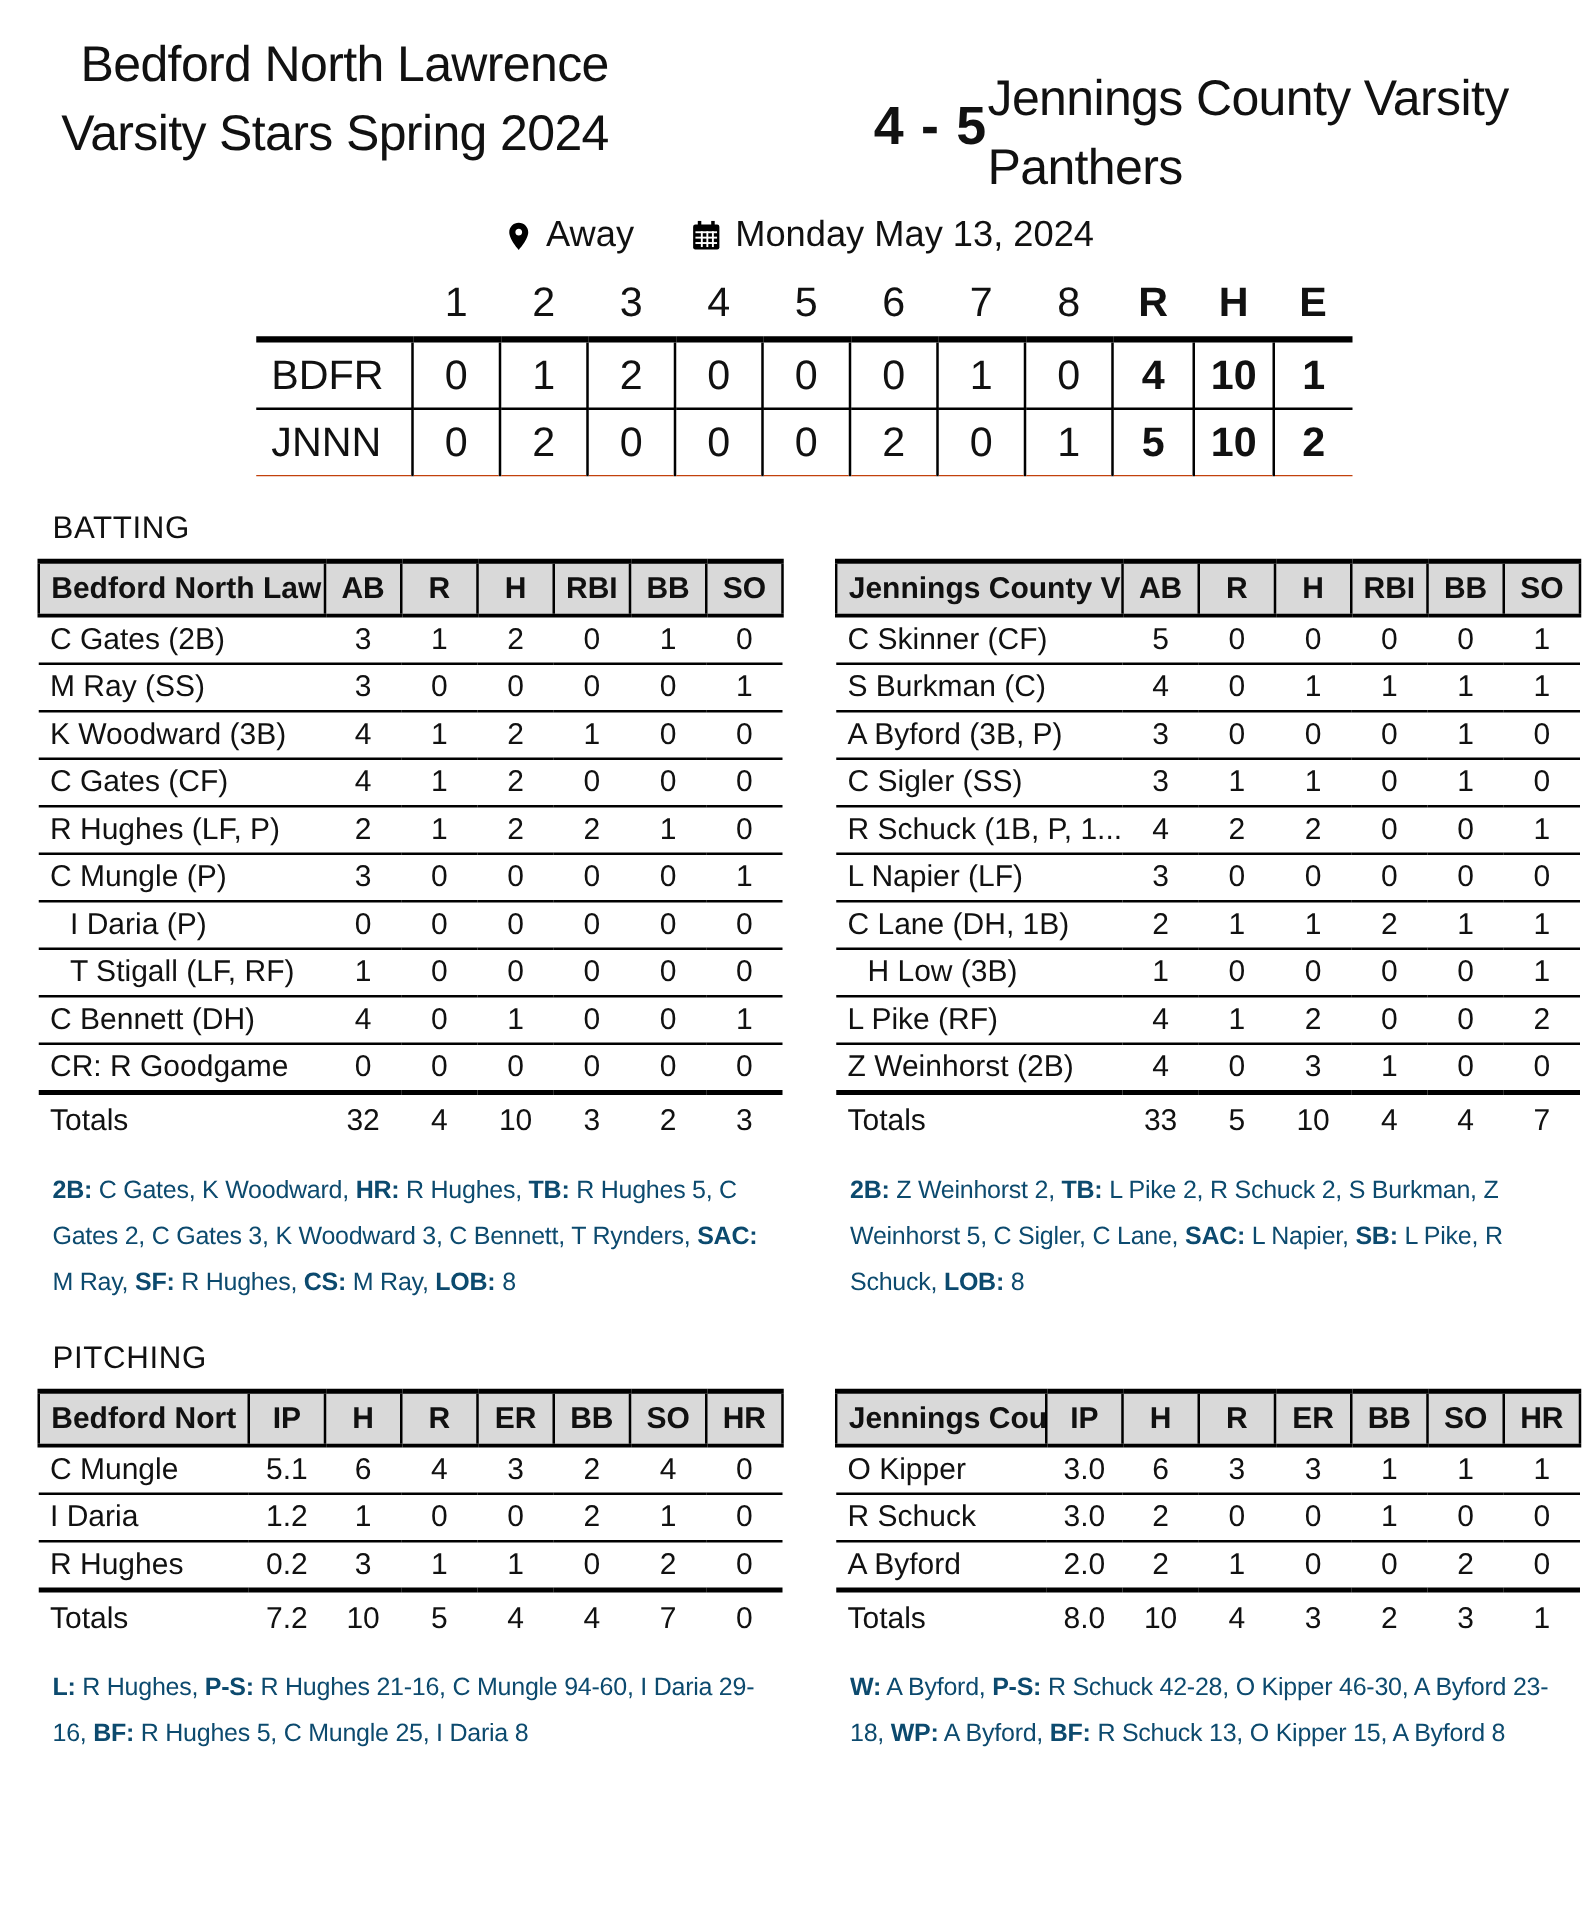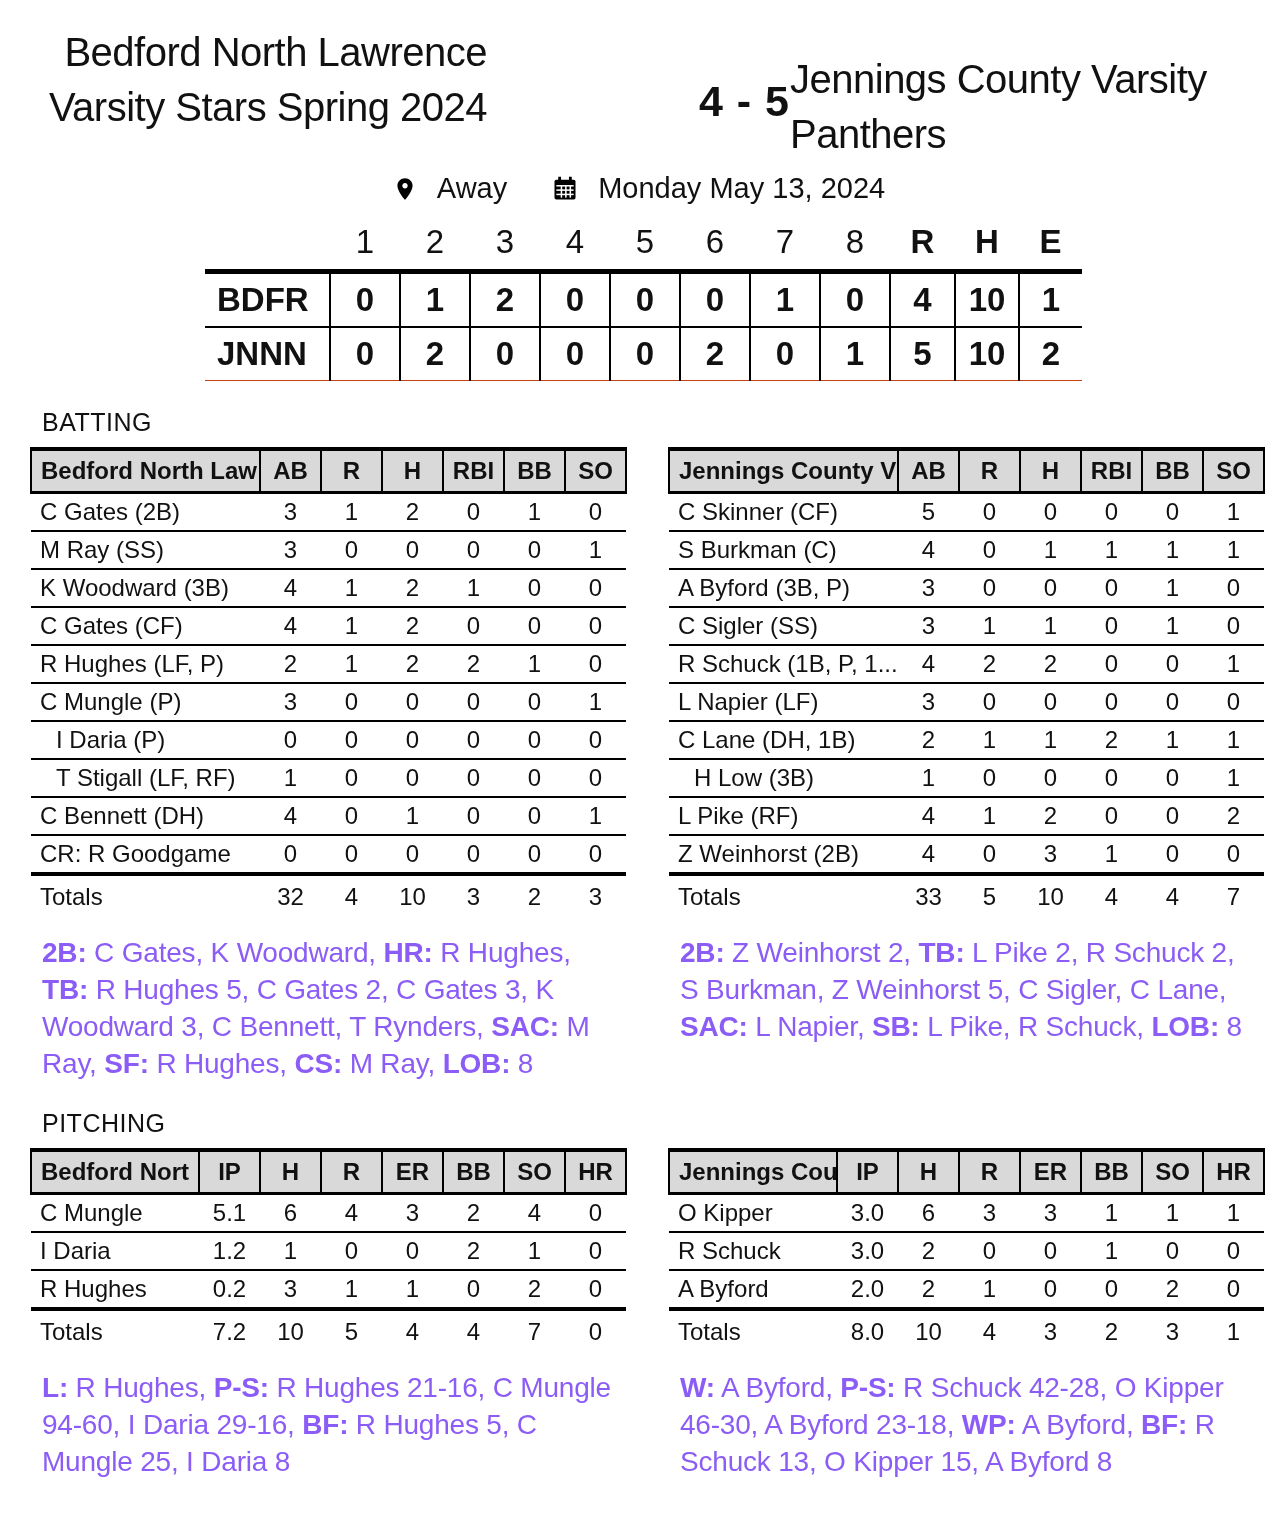--- a/index.html
+++ b/index.html
@@ -10,29 +10,29 @@
   }
 
   
   .header { display:flex; padding:25px 40px 0 40px; align-items:flex-start; }
   .team-title { font-size:40px; line-height:55px; font-weight:400; letter-spacing:-0.5px; color:#111; }
   .left-title  { flex:0 0 505px; padding-right:58px; text-align:right; box-sizing:border-box; }
   .score { flex:0 0 245px; text-align:right; font-weight:700; font-size:43px; padding-top:52px; letter-spacing:1px; }
   .right-title { flex:1; max-width:520px; padding-top:27px; }
 
   .meta { display:flex; justify-content:center; align-items:center; gap:44px; margin-top:10px; font-size:29px; }
-  .meta-item { display:flex; align-items:center; gap:19px; }
+  .meta-item { display:flex; align-items:center; gap:9px; }
   .meta-item svg { display:block; }
 
   
   .linescore-wrap { margin:18px 0 0 205px; }
   table.linescore { border-collapse:collapse; width:877px; table-layout:fixed; font-size:33px; }
   .linescore th { font-weight:400; padding:0 0 8px 0; text-align:center; }
   .linescore th.sum { font-weight:700; }
-  .linescore td { border:2px solid #000; text-align:center; height:52px; padding:0;font-weight:bold; }
+  .linescore td { border:2px solid #000; text-align:center; height:52px; padding:0; }
   .linescore td.team { text-align:left; padding-left:12px; border-left:none; }
   .linescore td:last-child { border-right:none; }
   .linescore tbody tr:first-child td { border-top:5px solid #000; }
   .linescore tbody tr:last-child td  { border-bottom:1px solid #c2410c; }
   .linescore td.sum { font-weight:700; }
 
   
   .section-label { font-size:25px; letter-spacing:0.5px; margin:27px 0 0 42px; color:#111; }
 
   .twocol { display:grid; grid-template-columns:595px 595px; column-gap:43px; margin:10px 14px 0 30px; align-items:start; }
@@ -43,21 +43,21 @@
     border-top:4px solid #000; border-bottom:3px solid #000;
     border-left:2px solid #000; border-right:2px solid #000;
   }
   .stat-table thead th.name { text-align:left; padding-left:9px; white-space:nowrap; overflow:hidden; }
   .stat-table thead th + th { border-left:none; }
   .stat-table tbody td { border-bottom:2px solid #000; height:36px; text-align:center; padding:0; }
   .stat-table tbody td.name { text-align:left; padding-left:9px; white-space:nowrap; overflow:hidden; }
   .stat-table tbody td.name.indent { padding-left:25px; }
   .stat-table tbody tr.totals td { border-top:4px solid #000; border-bottom:none; font-weight:400; height:42px; }
 
-  .notes { font-size:28px; line-height:37px; letter-spacing:-0.2px; padding:16px 8px 0 12px; color:#8b5cf6; }
+  .notes { font-size:20px; line-height:37px; letter-spacing:-0.2px; padding:16px 8px 0 12px; color:#0c4a6e; }
   .notes b { font-weight:700; }
 </style>
 </head>
 <body>
 
 <div class="header">
   <div class="team-title left-title">Bedford North Lawrence Varsity Stars Spring 2024</div>
   <div class="score">4 - 5</div>
   <div class="team-title right-title">Jennings County Varsity Panthers</div>
 </div>

